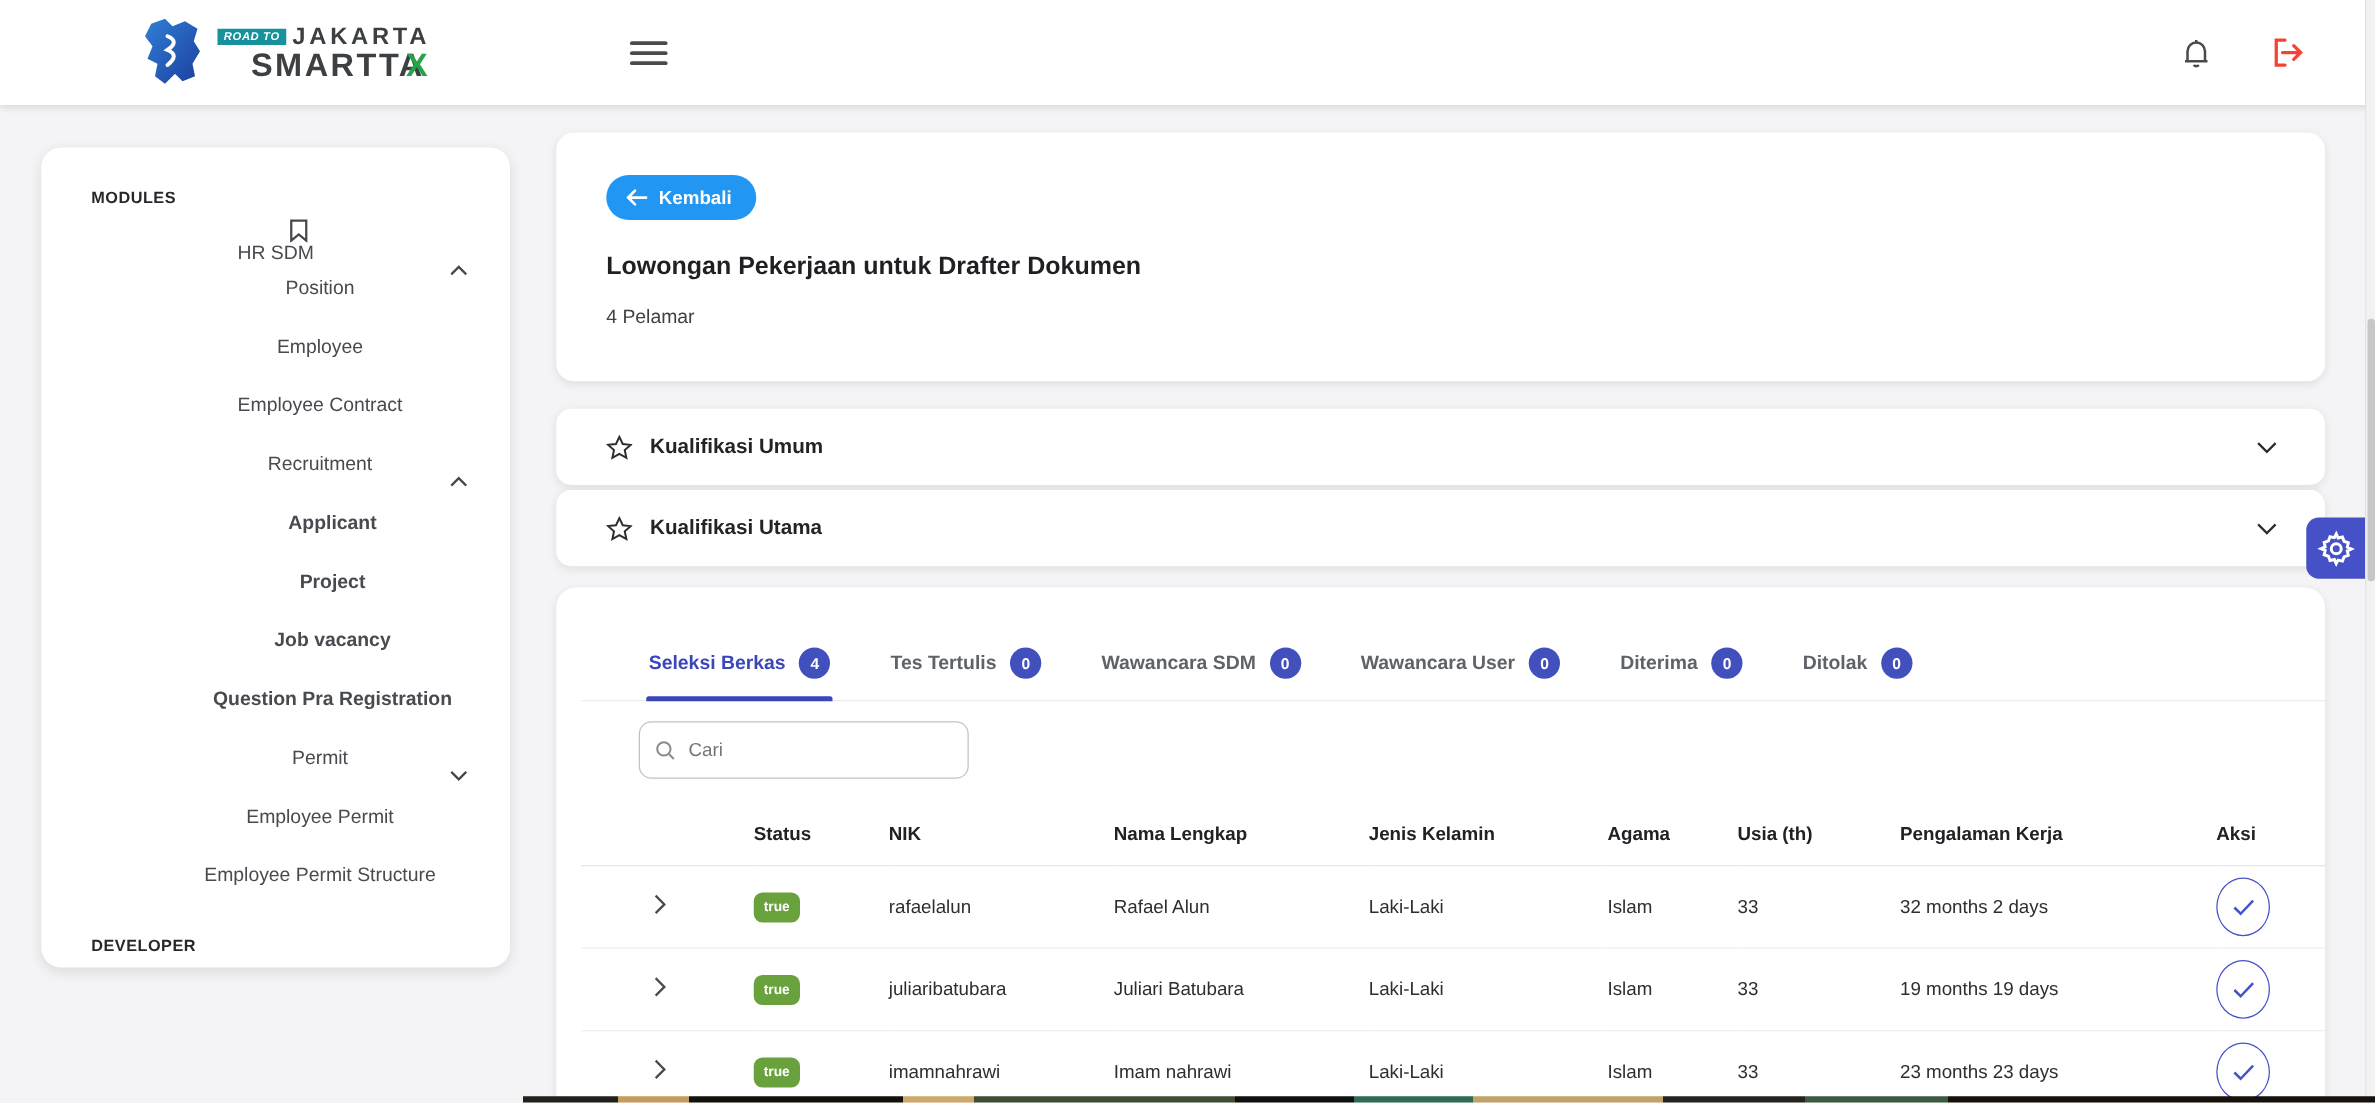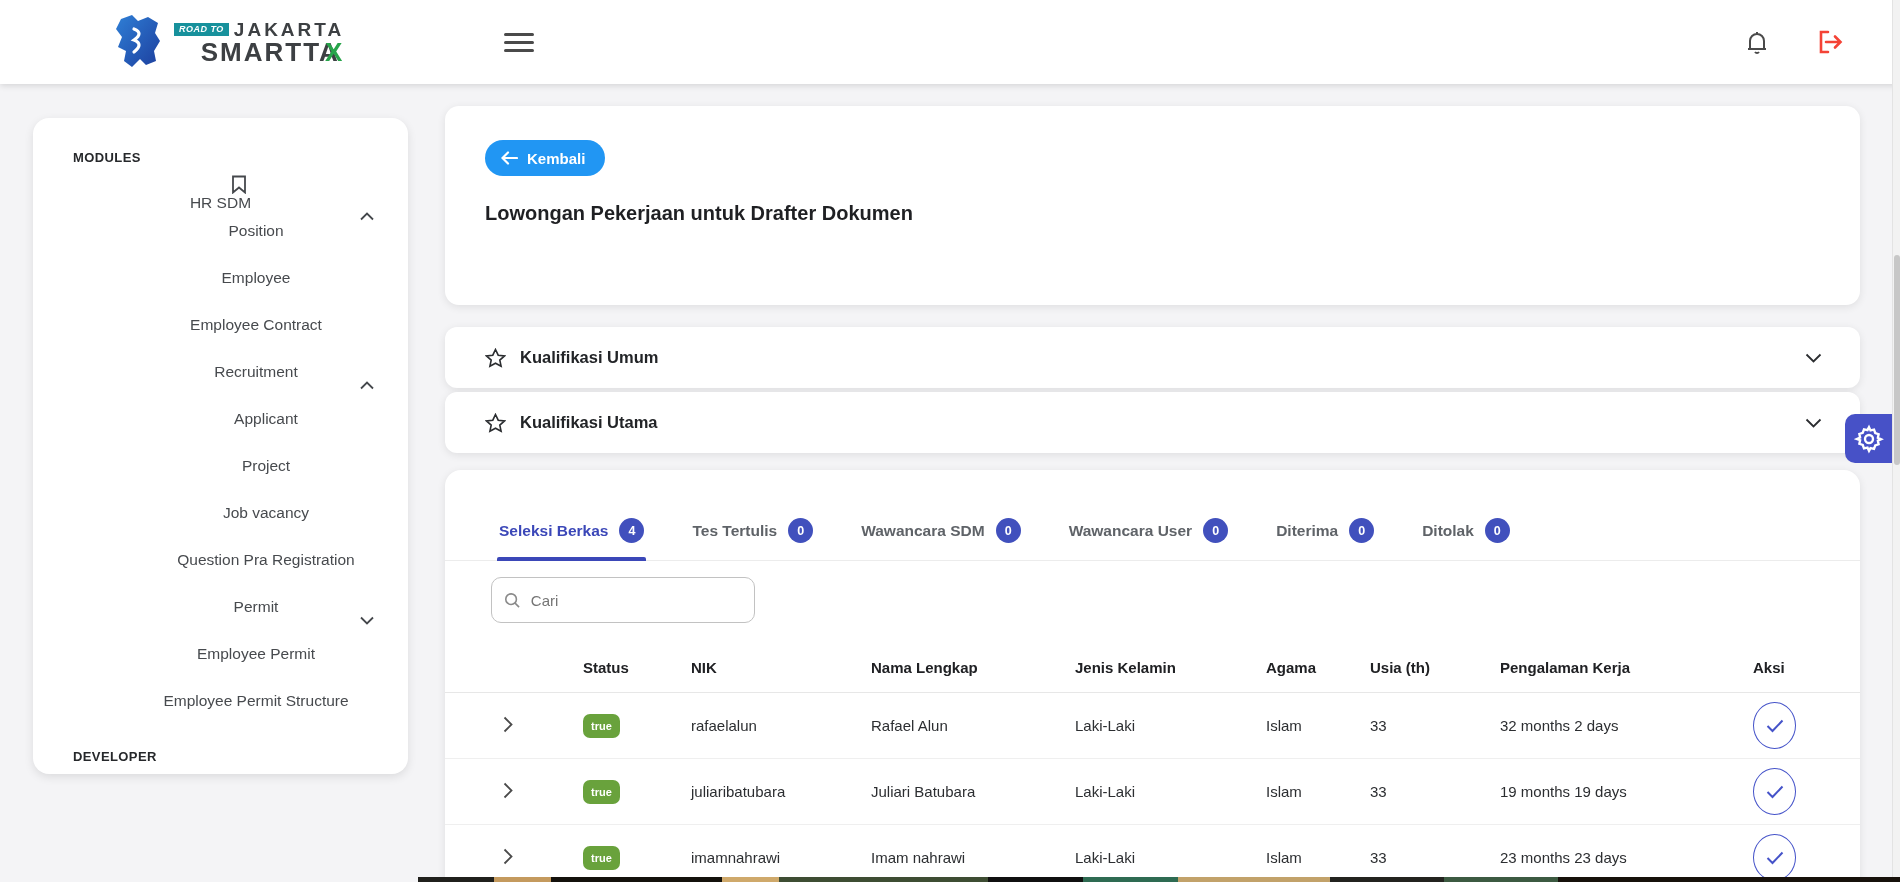--- a/index.html
+++ b/index.html
@@ -23,26 +23,26 @@
   .icon-btn { background:none; border:none; cursor:pointer; display:flex; align-items:center; }
 
   
   .sidebar { position:absolute; left:33px; top:118px; width:375px; height:656px; background:#fff;
              border-radius:16px; box-shadow:0 3px 10px rgba(0,0,0,.10); padding:22px 0; overflow:hidden; z-index:5; }
   .nav-section { font-size:13px; font-weight:bold; color:#26282b; letter-spacing:.4px;
                  padding:10px 0 10px 40px; }
   .nav-item { display:flex; align-items:center; height:47px; color:#474a4e; font-size:15.5px; cursor:pointer;flex-direction:column; }
   .nav-item .bm { margin-left:52px; margin-right:16px; flex:0 0 auto; }
   .nav-item.lv1 { padding-left:71px; }
-  .nav-item.lv2 { padding-left:91px; }
+  .nav-item.lv2 { padding-left:91px;font-weight:bold; }
   .nav-item .chev { margin-left:auto; margin-right:34px; }
 
   
   .main { position:absolute; left:445px; top:84px; width:1415px; height:798px; }
-  .card { background:#fff; border-radius:14px; box-shadow:0 2px 8px rgba(0,0,0,.09); position:absolute; left:0; width:1415px; }
+  .card { background:#fff; border-radius:14px; box-shadow:0 2px 8px rgba(0,0,0,.09); position:absolute; left:0; width:1415px;padding-left:20px; }
   .card-head { top:22px; height:199px; padding:34px 40px 0 40px; }
   .btn-back { display:inline-flex; align-items:center; gap:9px; background:#2196f3; color:#fff;
               border:none; border-radius:18px; height:36px; padding:0 20px 0 16px; font-size:15px;
               font-weight:bold; cursor:pointer; font-family:inherit; }
   .page-title { margin-top:26px; font-size:20px; font-weight:bold; color:#1f2023; }
   .page-sub { margin-top:20px; font-size:15.5px; color:#3f4144; }
 
   .accordion { height:61px; display:flex; align-items:center; padding:0 38px 0 40px; cursor:pointer; border-radius:12px; }
   .acc1 { top:243px; } .acc2 { top:308px; }
   .accordion .star { margin-right:14px; }
@@ -196,20 +196,21 @@
 <div class="main">
 
   <div class="card card-head">
     <button class="btn-back">
       <svg width="17" height="14" viewBox="0 0 17 14" fill="none" stroke="#fff" stroke-width="2.2" stroke-linecap="round">
           <path d="M16 7 H2 M7 1.5 L1.5 7 L7 12.5"></path>
         </svg>
       <span>Kembali</span>
     </button>
     <div class="page-title">Lowongan Pekerjaan untuk Drafter Dokumen</div>
+    <div class="page-sub">4 Pelamar</div>
   </div>
 
   <div class="card accordion acc1">
     <svg class="star" width="21" height="20" viewBox="0 0 21 20" fill="none" stroke="#2b2d30" stroke-width="1.6">
         <path d="M10.5 1.5 L13.2 7.2 L19.5 7.9 L14.8 12.1 L16.1 18.3 L10.5 15.2 L4.9 18.3 L6.2 12.1 L1.5 7.9 L7.8 7.2 Z"></path>
       </svg>
     <span class="label">Kualifikasi Umum</span>
     <svg class="chev" width="17" height="10" viewBox="0 0 17 10" fill="none" stroke="#2b2d30" stroke-width="1.8">
         <path d="M1.5 1.5 L8.5 8.5 L15.5 1.5"></path>
       </svg>

